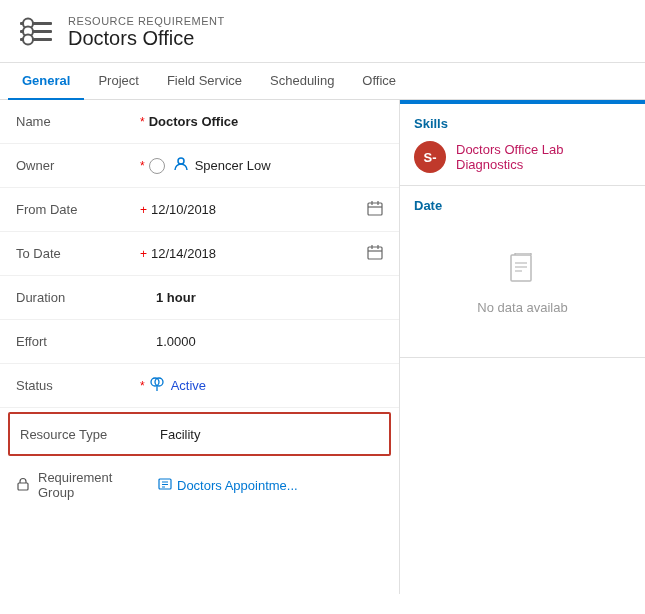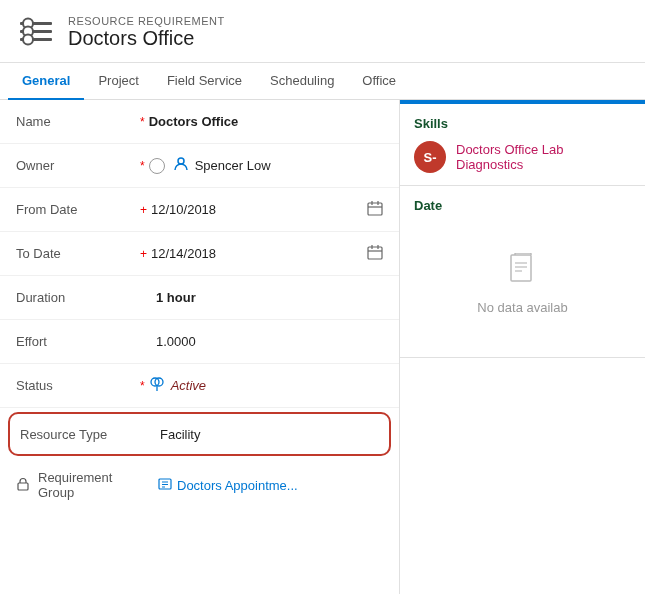--- a/index.html
+++ b/index.html
@@ -21,35 +21,35 @@
     
     .main-content { display: flex; height: calc(614px - 120px); }
 
     
     .left-panel { width: 400px; border-right: 1px solid #e0e0e0; overflow-y: auto; }
     .field-row { display: flex; align-items: center; padding: 10px 16px; border-bottom: 1px solid #f0f0f0; min-height: 44px; }
     .field-label { width: 120px; min-width: 120px; color: #555; font-size: 13px; }
     .field-required { color: #e00; margin: 0 4px; font-size: 12px; }
     .field-value { flex: 1; color: #1f1f1f; font-size: 13px; display: flex; align-items: center; gap: 6px; }
     .field-value.bold { font-weight: 600; }
-    .field-value.link { color: #7f1d1d; cursor: pointer; font-style: italic; }
+    .field-value.link { color: #1d4ed8; cursor: pointer; }
     .calendar-icon { color: #666; cursor: pointer; margin-left: auto; }
 
     
-    .field-row.highlighted { border: 2px solid #c0392b; margin: 4px 8px; border-radius: 10px; padding: 10px 10px; }
+    .field-row.highlighted { border: 2px solid #c0392b; margin: 4px 8px; border-radius: 2px; padding: 10px 10px; }
 
     
     .req-group-row { display: flex; align-items: center; padding: 10px 16px; gap: 8px; }
     .req-group-label { color: #555; width: 112px; }
     .req-group-link { color: #0078d4; cursor: pointer; display: flex; align-items: center; gap: 5px; }
 
     
     .right-panel { flex: 1; overflow-y: auto; }
     .right-section { padding: 12px 14px; border-bottom: 1px solid #e0e0e0; }
-    .section-title { font-weight: 600; color: #14532d; font-size: 13px; margin-bottom: 10px; }
+    .section-title { font-weight: 600; color: #0369a1; font-size: 13px; margin-bottom: 10px; }
     .skill-item { display: flex; align-items: center; gap: 10px; }
     .skill-avatar { width: 32px; height: 32px; border-radius: 50%; background: #c0392b; color: white; display: flex; align-items: center; justify-content: center; font-size: 13px; font-weight: 600; flex-shrink: 0; }
     .skill-text { font-size: 13px; color: #be185d; }
 
     .no-data-area { display: flex; flex-direction: column; align-items: center; justify-content: center; padding: 30px 14px; color: #999; font-size: 13px; }
     .no-data-icon { margin-bottom: 8px; }
 
     
     .owner-icons { display: flex; align-items: center; gap: 4px; margin-right: 2px; }
     .circle-icon { width: 16px; height: 16px; border-radius: 50%; border: 1px solid #999; display: inline-flex; align-items: center; justify-content: center; }

